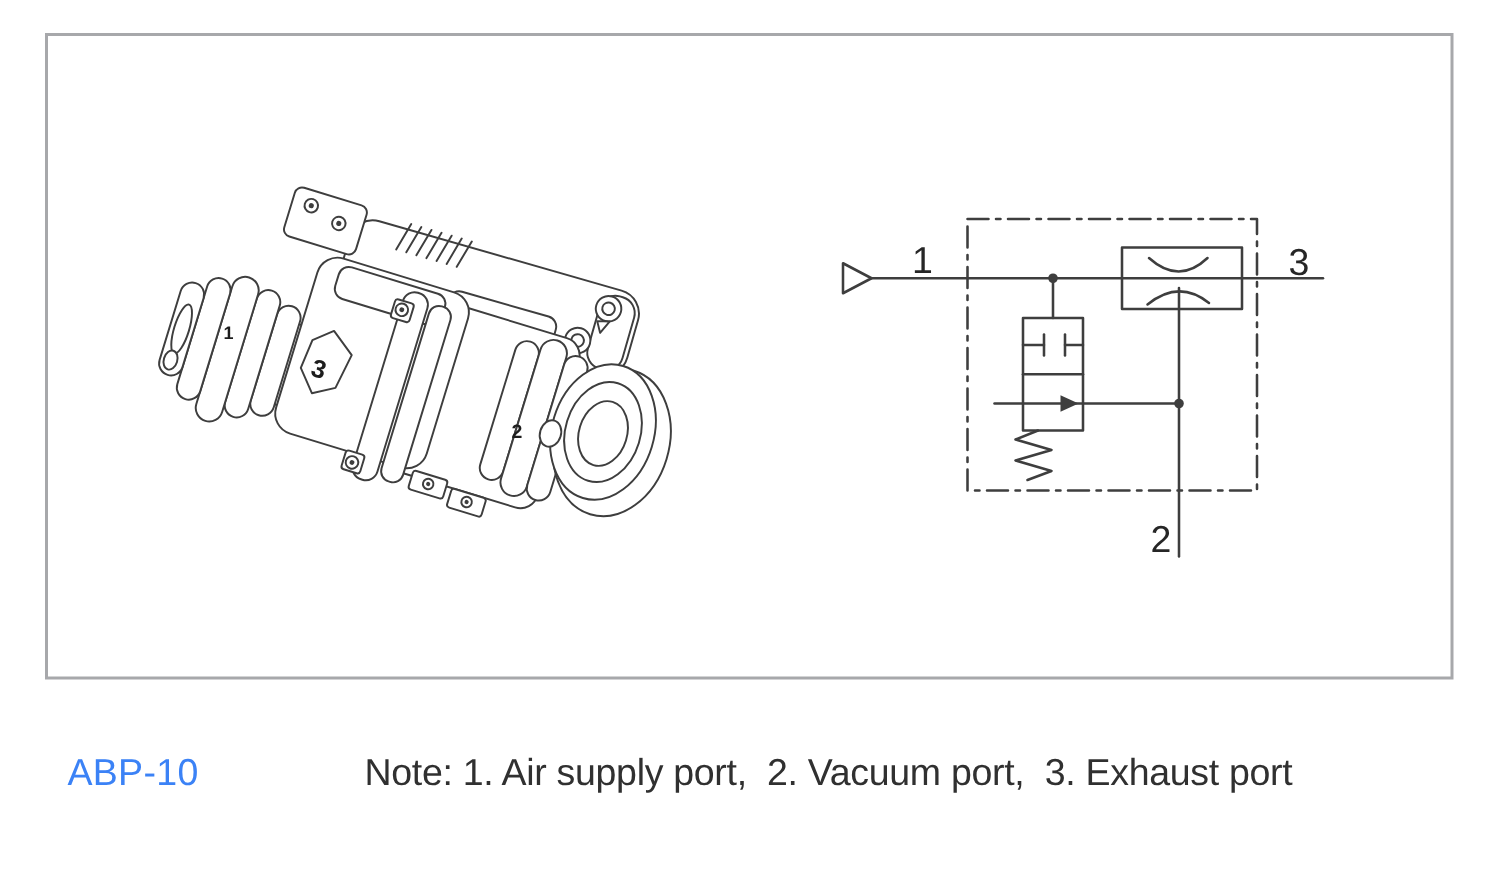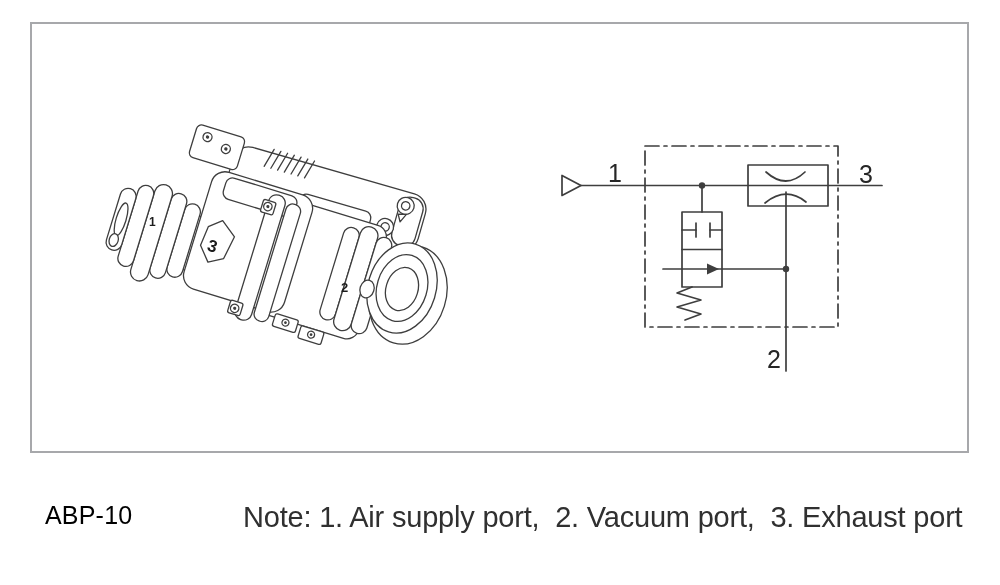--- a/index.html
+++ b/index.html
@@ -5,25 +5,25 @@
   html,body{margin:0;padding:0;background:#ffffff;}
   body{width:1000px;height:585px;position:relative;overflow:hidden;
        font-family:"Liberation Sans", sans-serif;}
   .figure-frame{
     position:absolute;left:30px;top:22px;width:939px;height:431px;
     box-sizing:border-box;border:2px solid #a7a8ab;background:#ffffff;
   }
   .canvas-svg{position:absolute;left:0;top:0;width:1000px;height:585px;}
   .caption-row{position:absolute;left:0;top:501px;width:1000px;height:40px;}
   .caption-model{
-    position:absolute;left:45px;top:0;font-size:25px;color:#000000;
+    position:absolute;left:45px;top:0;font-size:25px;color:#3b82f6;
     letter-spacing:.2px;white-space:pre;
   }
   .caption-note{
-    position:absolute;left:243px;top:0;font-size:29px;color:#303030;
+    position:absolute;left:243px;top:0;font-size:25px;color:#303030;
     letter-spacing:-.2px;white-space:pre;
   }
   svg text{font-family:"Liberation Sans", sans-serif;}
   .port-num{font-size:25px;fill:#262626;}
   .dev-num{fill:#1d1d1d;font-weight:bold;}
 </style>
 </head>
 <body>
 
 <div class="figure-frame"></div>

